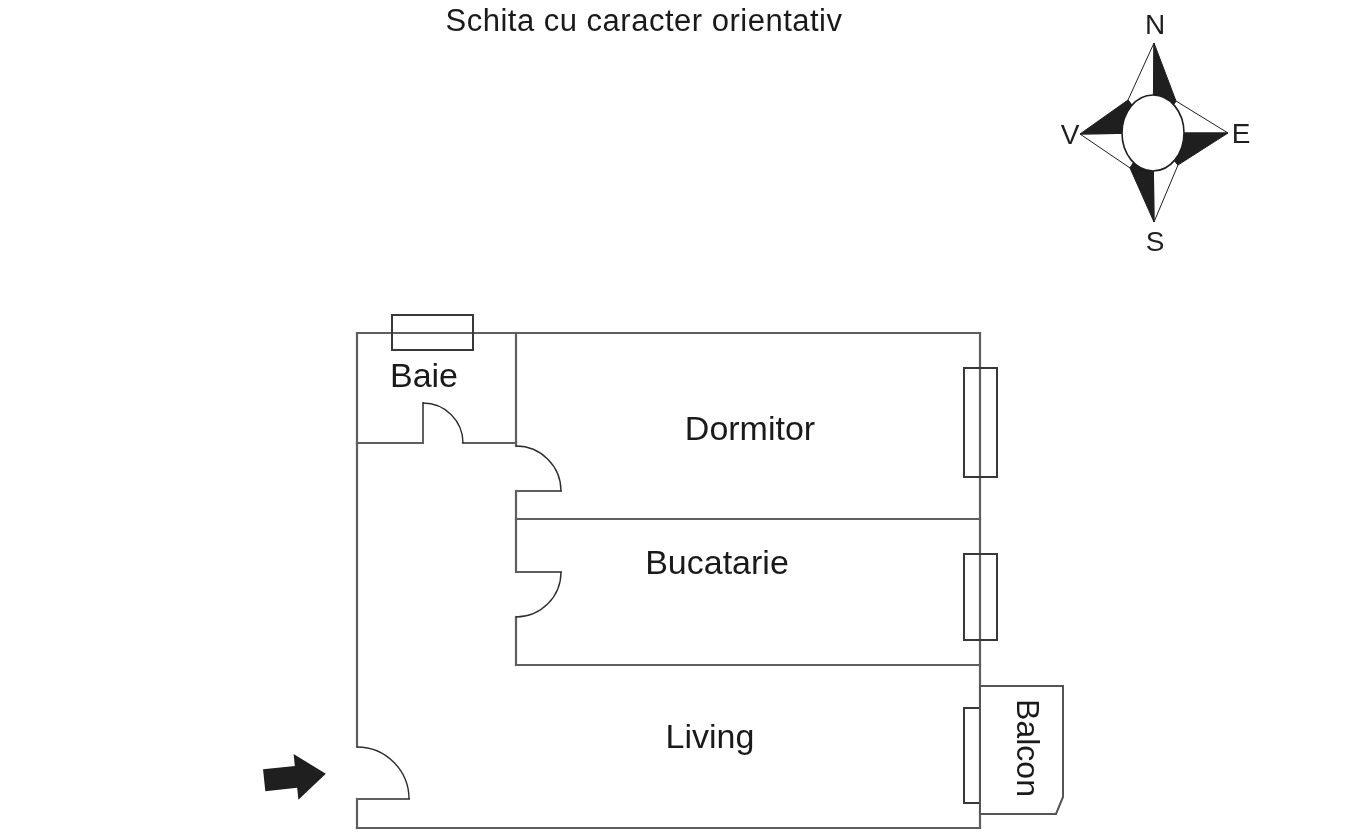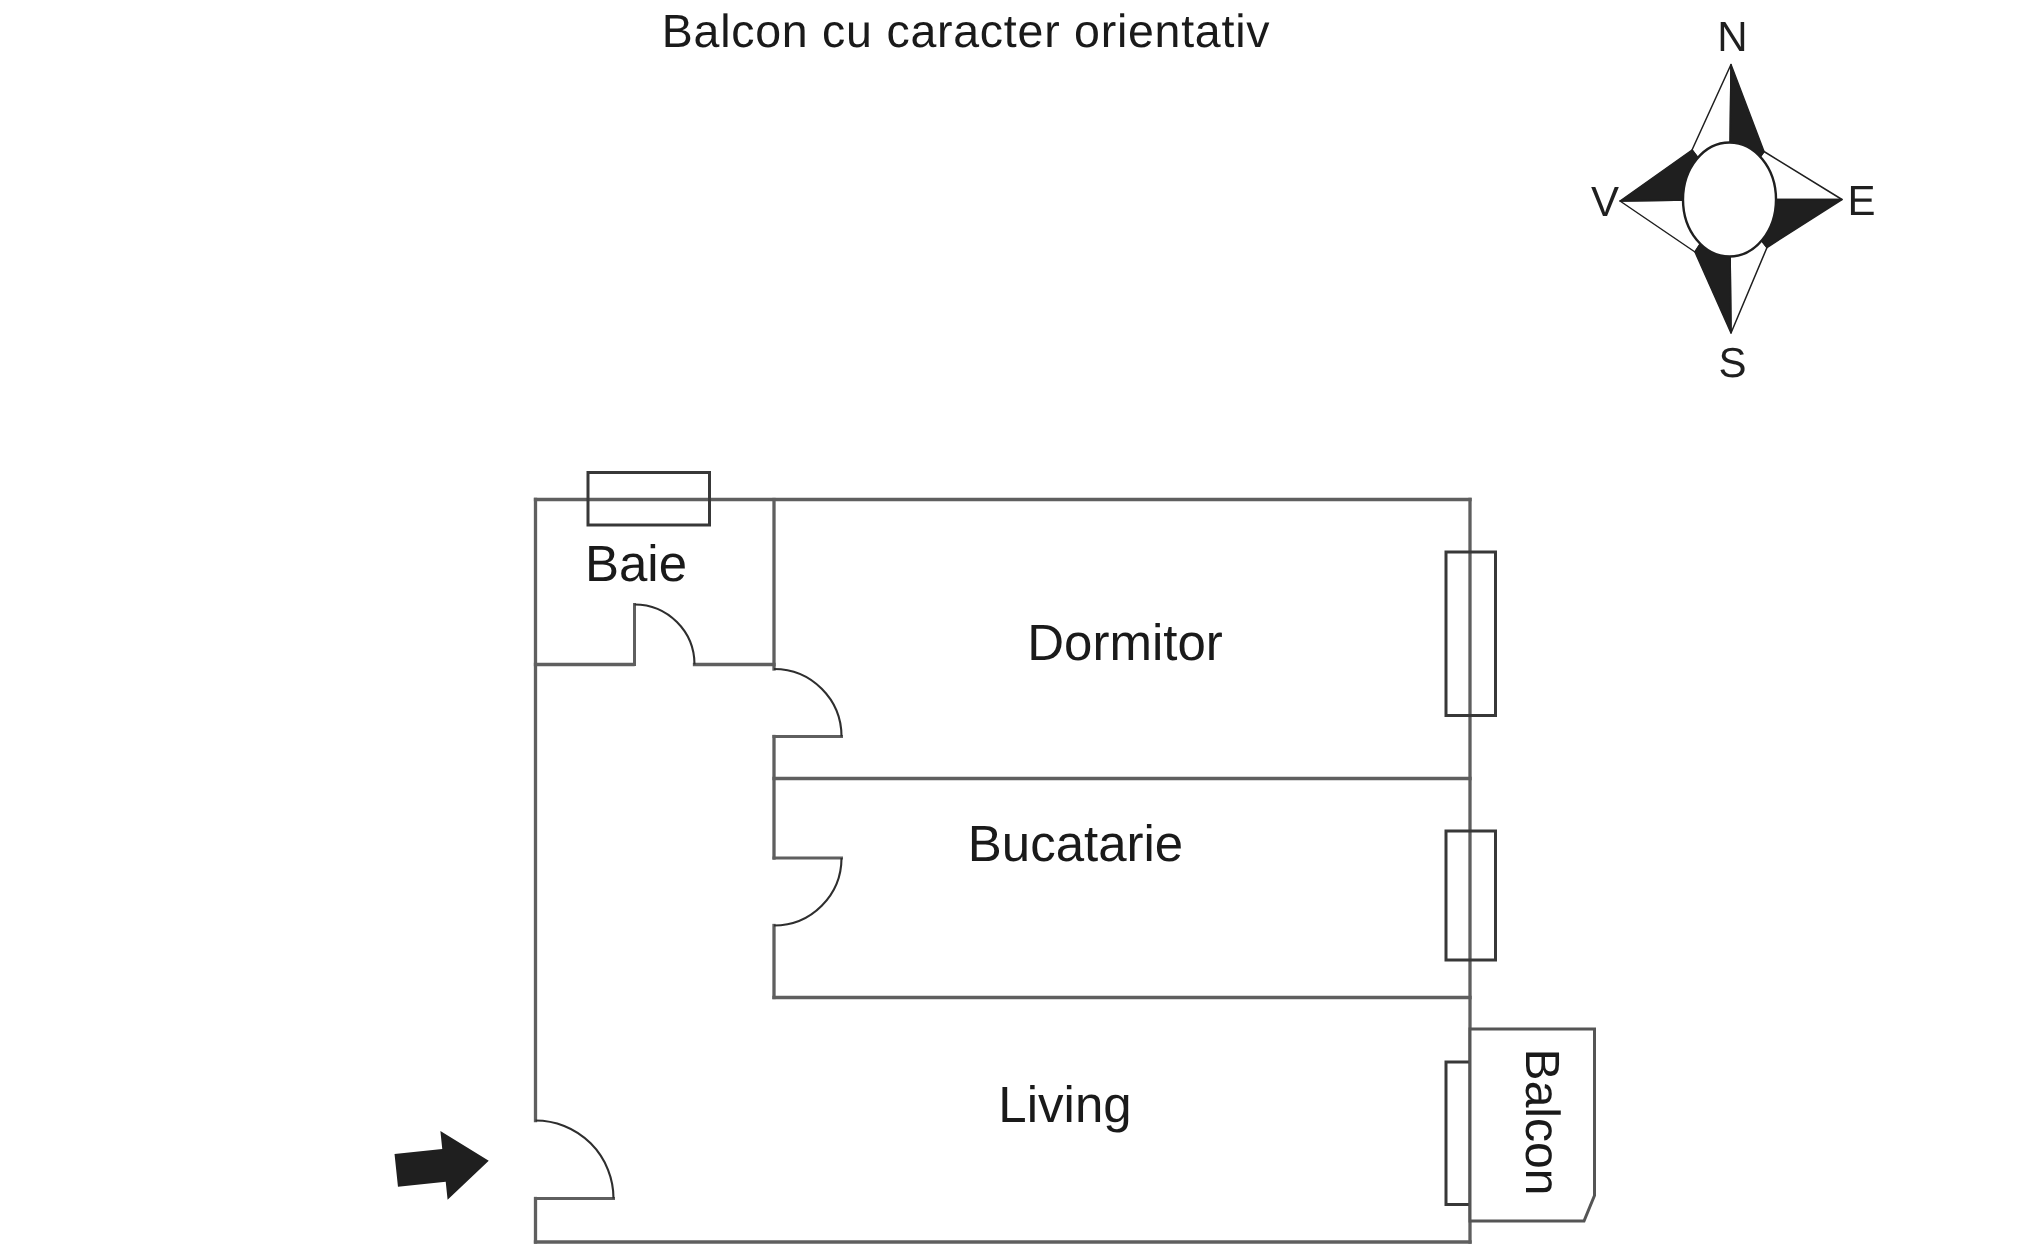--- a/index.html
+++ b/index.html
@@ -34,21 +34,21 @@
   .c-white{fill:#ffffff;stroke:var(--compass-ink);stroke-width:1;stroke-linejoin:round;}
   .c-black{fill:var(--compass-ink);stroke:var(--compass-ink);stroke-width:1;stroke-linejoin:round;}
   .c-hub{fill:#ffffff;stroke:var(--compass-ink);stroke-width:1.6;}
   .arrow{fill:var(--arrow);stroke:none;}
 </style>
 </head>
 <body>
 
 <div class="canvas">
 
-  <div class="title">Balcon cu caracter orientativ</div>
+  <div class="title">Schita cu caracter orientativ</div>
 
   <svg class="plan" width="1346" height="832" viewBox="0 0 1346 832">
 
     <g>
       <path class="wall" d="M357 333 L980 333"></path>
       <path class="wall" d="M980 333 L980 828"></path>
       <path class="wall" d="M357 828 L980 828"></path>
       <path class="wall" d="M357 333 L357 747"></path>
       <path class="wall" d="M357 799 L357 828"></path>
       <path class="wall" d="M357 443 L422 443"></path>

